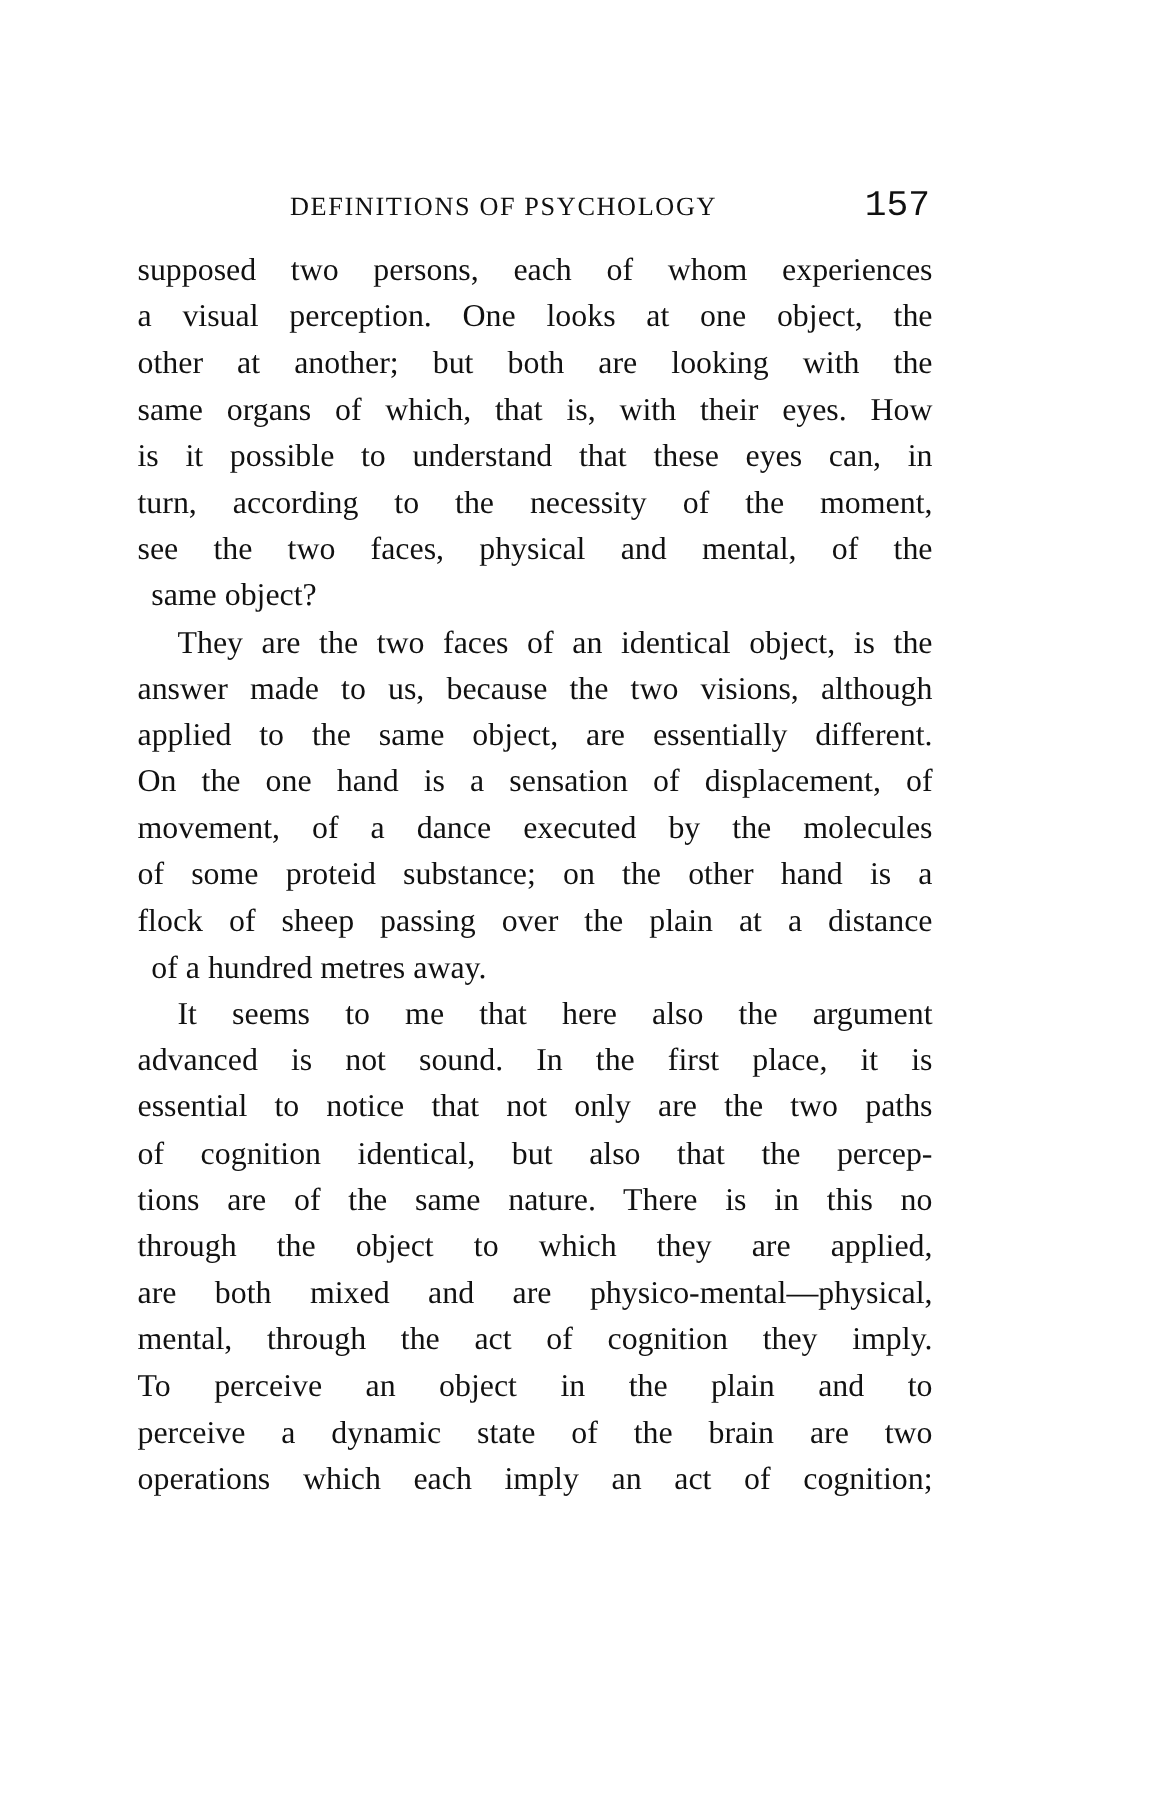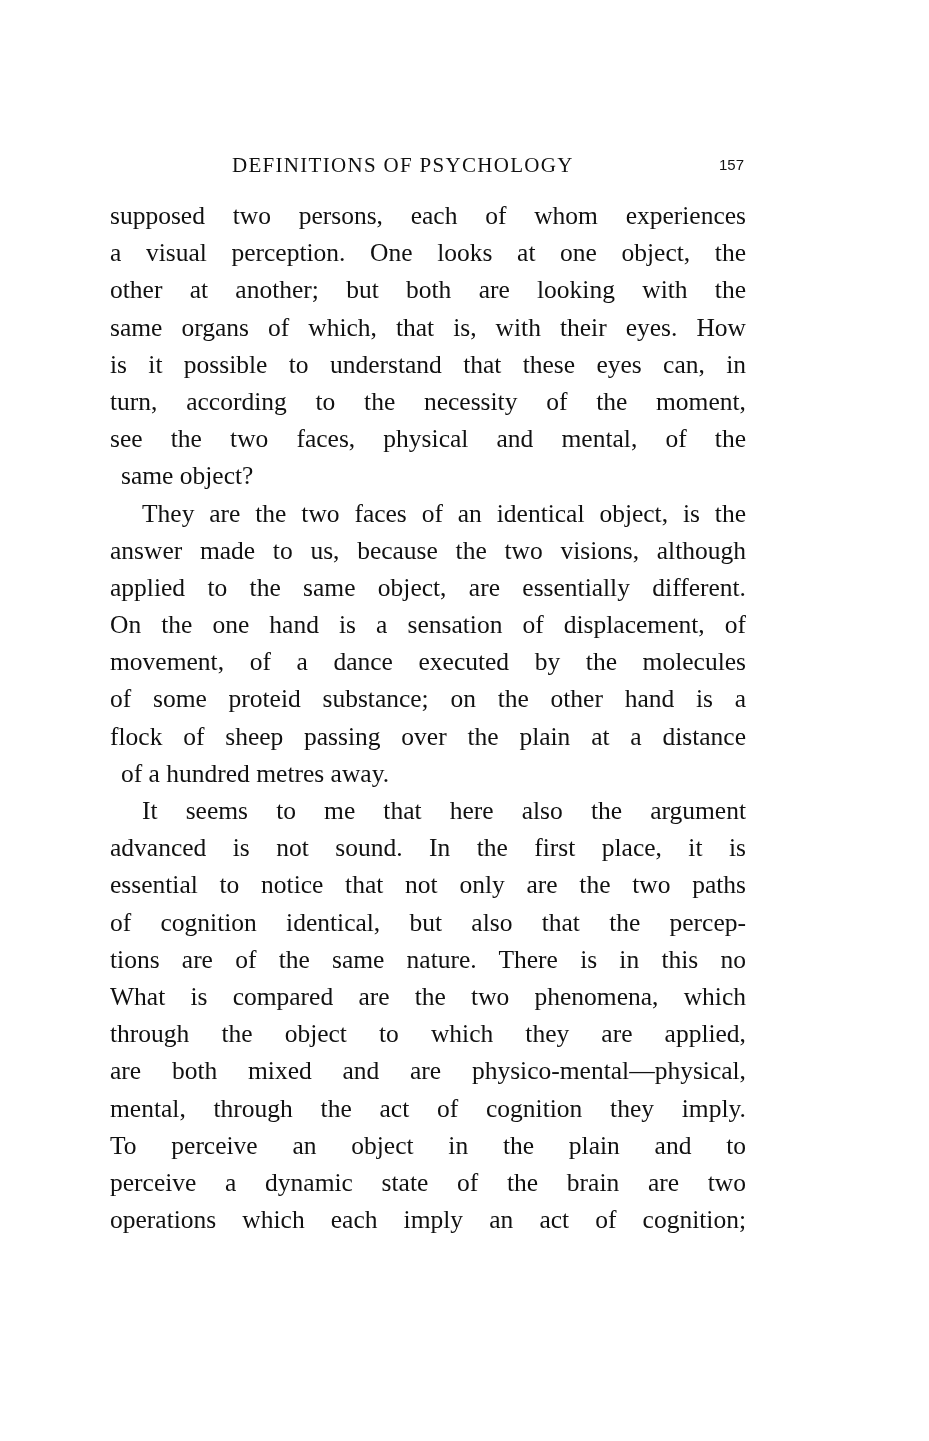--- a/index.html
+++ b/index.html
@@ -36,22 +36,22 @@
       font-family: "Liberation Serif", serif;
       font-size: 21px;
       letter-spacing: 1.3px;
       line-height: 30px;
       white-space: nowrap;
     }
     .page-number {
       position: absolute;
       right: 2px;
       top: 0;
-      font-family: Liberation Sans, sans-serif;
-      font-size: 15px;
+      font-family: Liberation Mono, monospace;
+      font-size: 29px;
       line-height: 30px;
     }
     .body-text {
       position: absolute;
       left: 110px;
       top: 197px;
       width: 636px;
     }
     .line {
       height: 37.2px;
@@ -103,21 +103,20 @@
       <div class="line">flock of sheep passing over the plain at a distance</div>
       <div class="line last">of a hundred metres away.</div>
     </div>
 
     <div>
       <div class="line indent">It seems to me that here also the argument</div>
       <div class="line">advanced is not sound. In the first place, it is</div>
       <div class="line">essential to notice that not only are the two paths</div>
       <div class="line">of cognition identical, but also that the percep-</div>
       <div class="line">tions are of the same nature. There is in this no</div>
-      <div class="line">What is compared are the two phenomena, which</div>
       <div class="line">through the object to which they are applied,</div>
       <div class="line">are both mixed and are physico-mental—physical,</div>
       <div class="line">mental, through the act of cognition they imply.</div>
       <div class="line">To perceive an object in the plain and to</div>
       <div class="line">perceive a dynamic state of the brain are two</div>
       <div class="line">operations which each imply an act of cognition;</div>
     </div>
   </div>
 </div>
 

